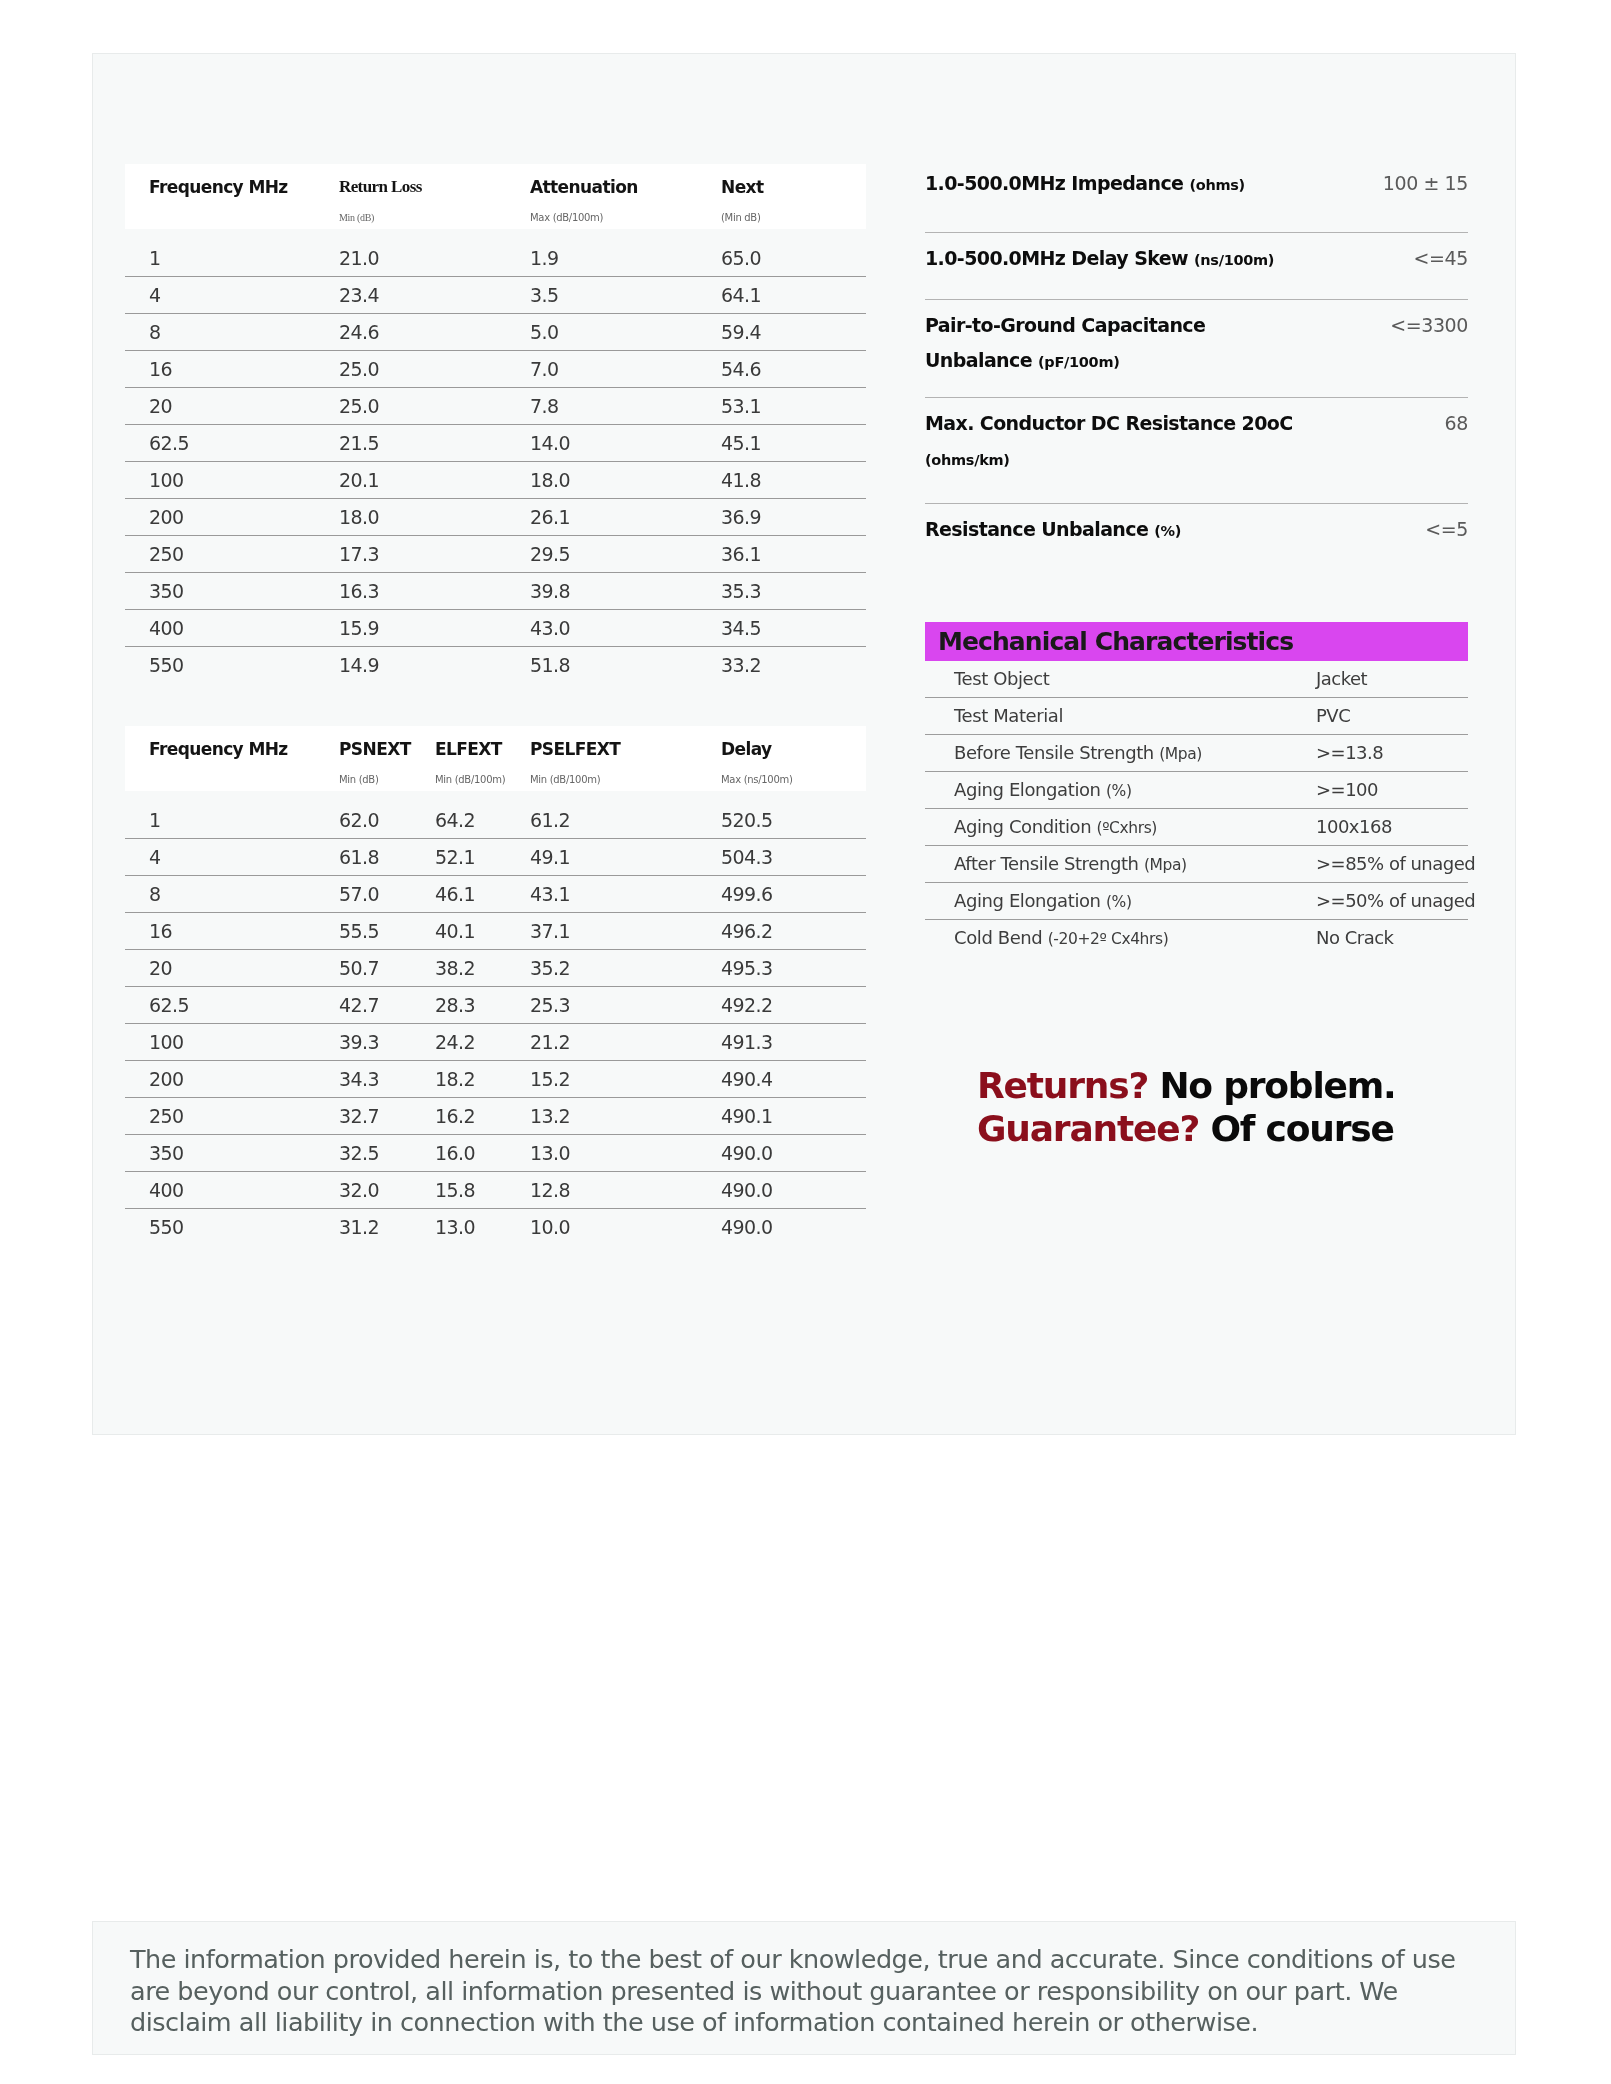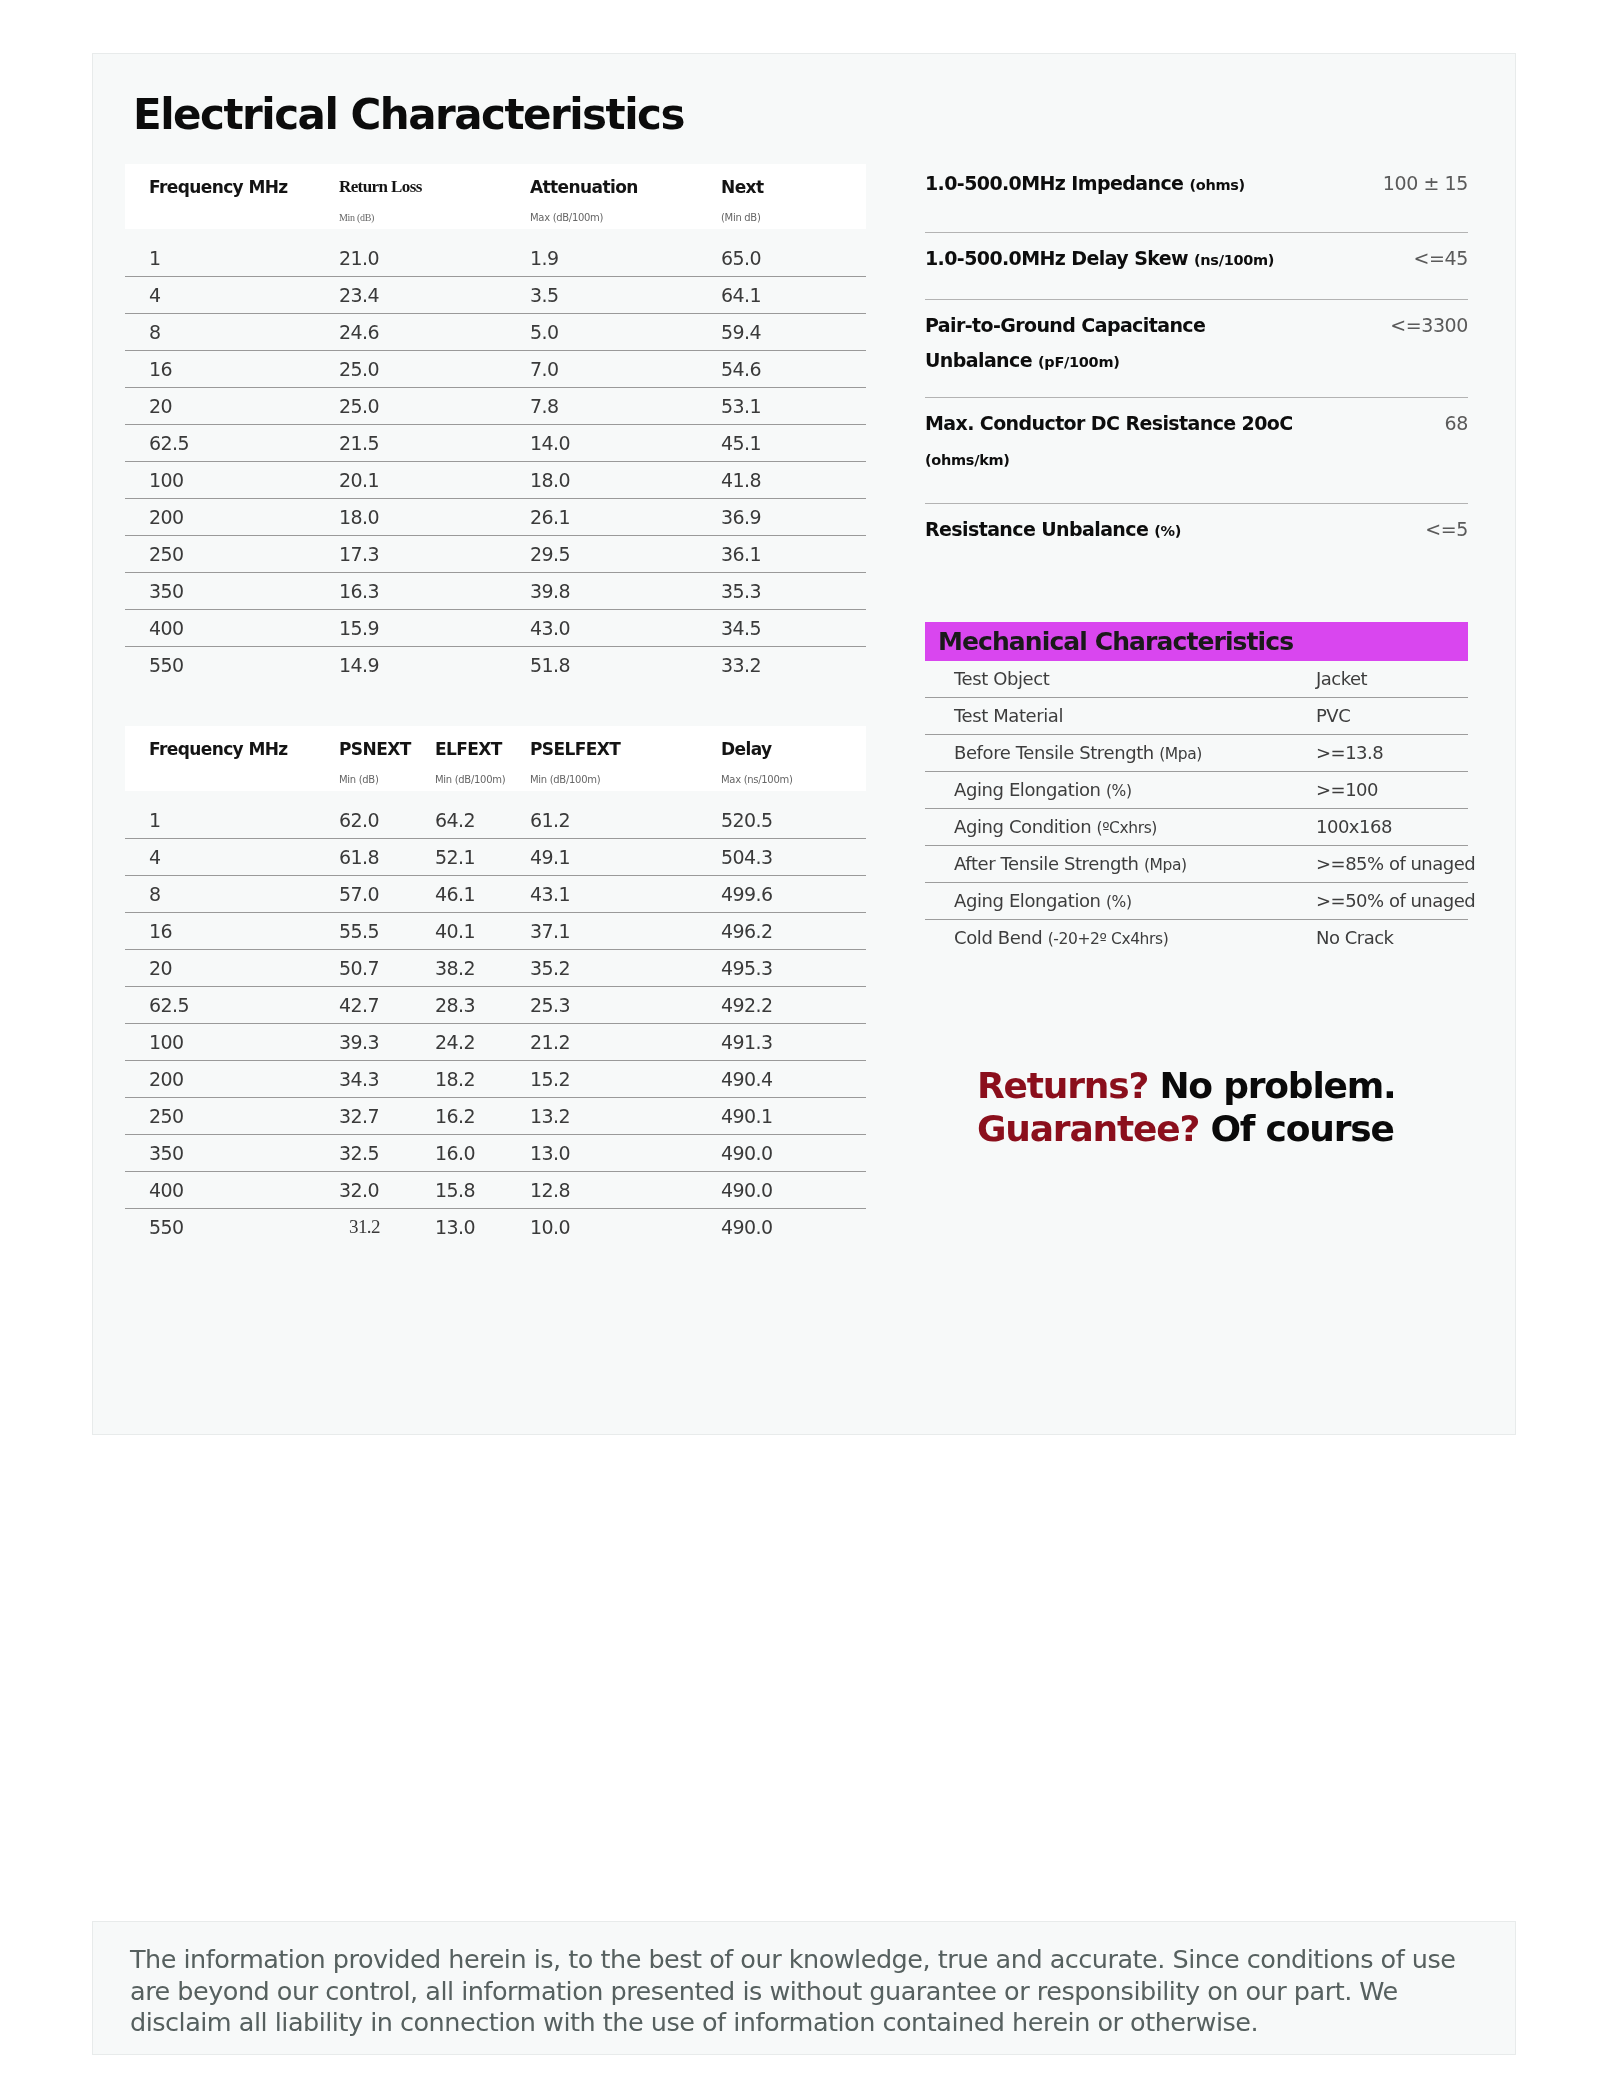--- a/index.html
+++ b/index.html
@@ -87,21 +87,20 @@
   }
   .footer p {
     position: absolute; left: 37px; top: 22px; width: 1370px;
     font-size: 25.5px; line-height: 31.5px; color: #56605f; letter-spacing: -0.5px;
   }
 </style>
 </head>
 <body>
 
 <div class="panel">
-  <h1 class="title">Electrical Characteristics</h1>
 
   <div class="etable" id="table1" style="top:110px;">
     <div class="head">
         <div class="hcell" style="left: 24px;">
           <span class="hlabel">Frequency MHz</span>
         </div>
         <div class="hcell" style="left: 214px; font-family: Liberation Serif, serif;">
           <span class="hlabel">Return Loss</span>
           <span class="hsub">Min (dB)</span>
         </div>
@@ -285,21 +284,21 @@
         </div>
         <div class="row">
           <div class="cell" style="left: 24px;">400</div>
           <div class="cell" style="left: 214px;">32.0</div>
           <div class="cell" style="left: 310px;">15.8</div>
           <div class="cell" style="left: 405px;">12.8</div>
           <div class="cell" style="left: 596px;">490.0</div>
         </div>
         <div class="row">
           <div class="cell" style="left: 24px;">550</div>
-          <div class="cell" style="left: 224px; font-family: Liberation Serif, serif;">31.2</div>
+          <div class="cell" style="left: 214px;">31.2</div>
           <div class="cell" style="left: 310px;">13.0</div>
           <div class="cell" style="left: 405px;">10.0</div>
           <div class="cell" style="left: 596px;">490.0</div>
         </div>
       </div>
   </div>
 
   <div class="specs" id="specs">
       <div class="spec" style="height: 67px; padding-top: 0px;">
         <div class="label"><span>1.0-500.0MHz Impedance</span> <span class="unit">(ohms)</span></div>

